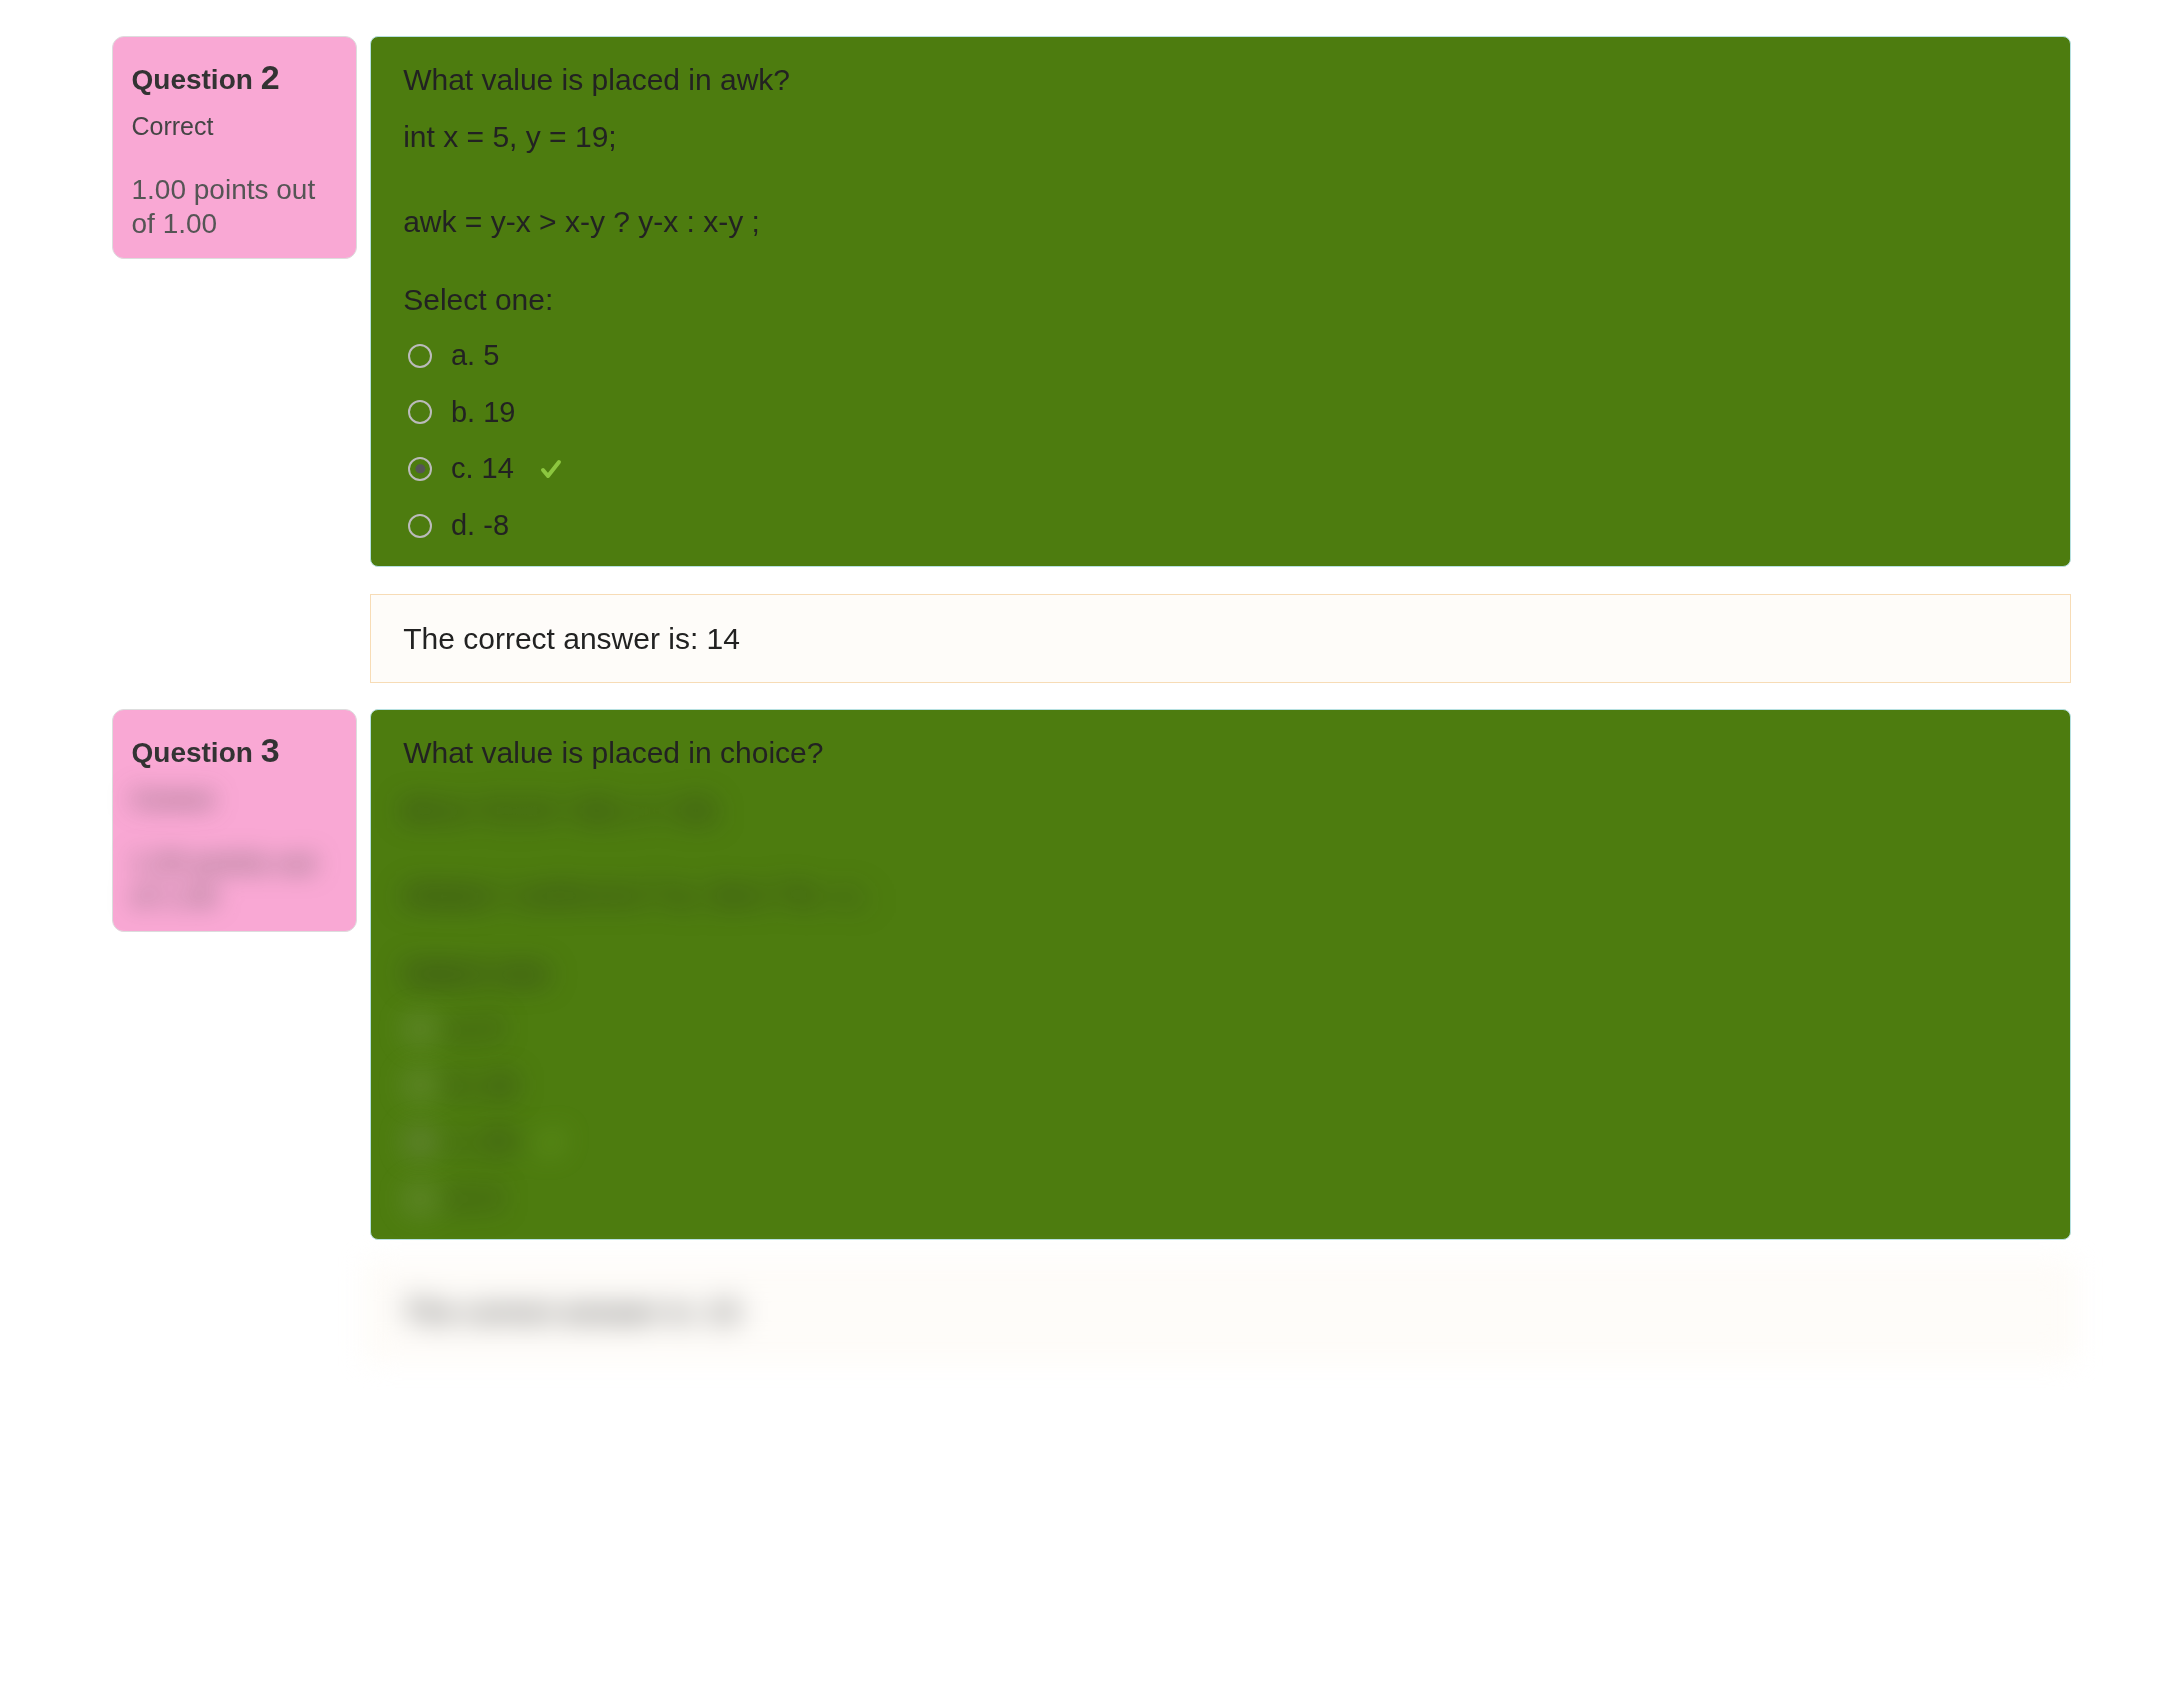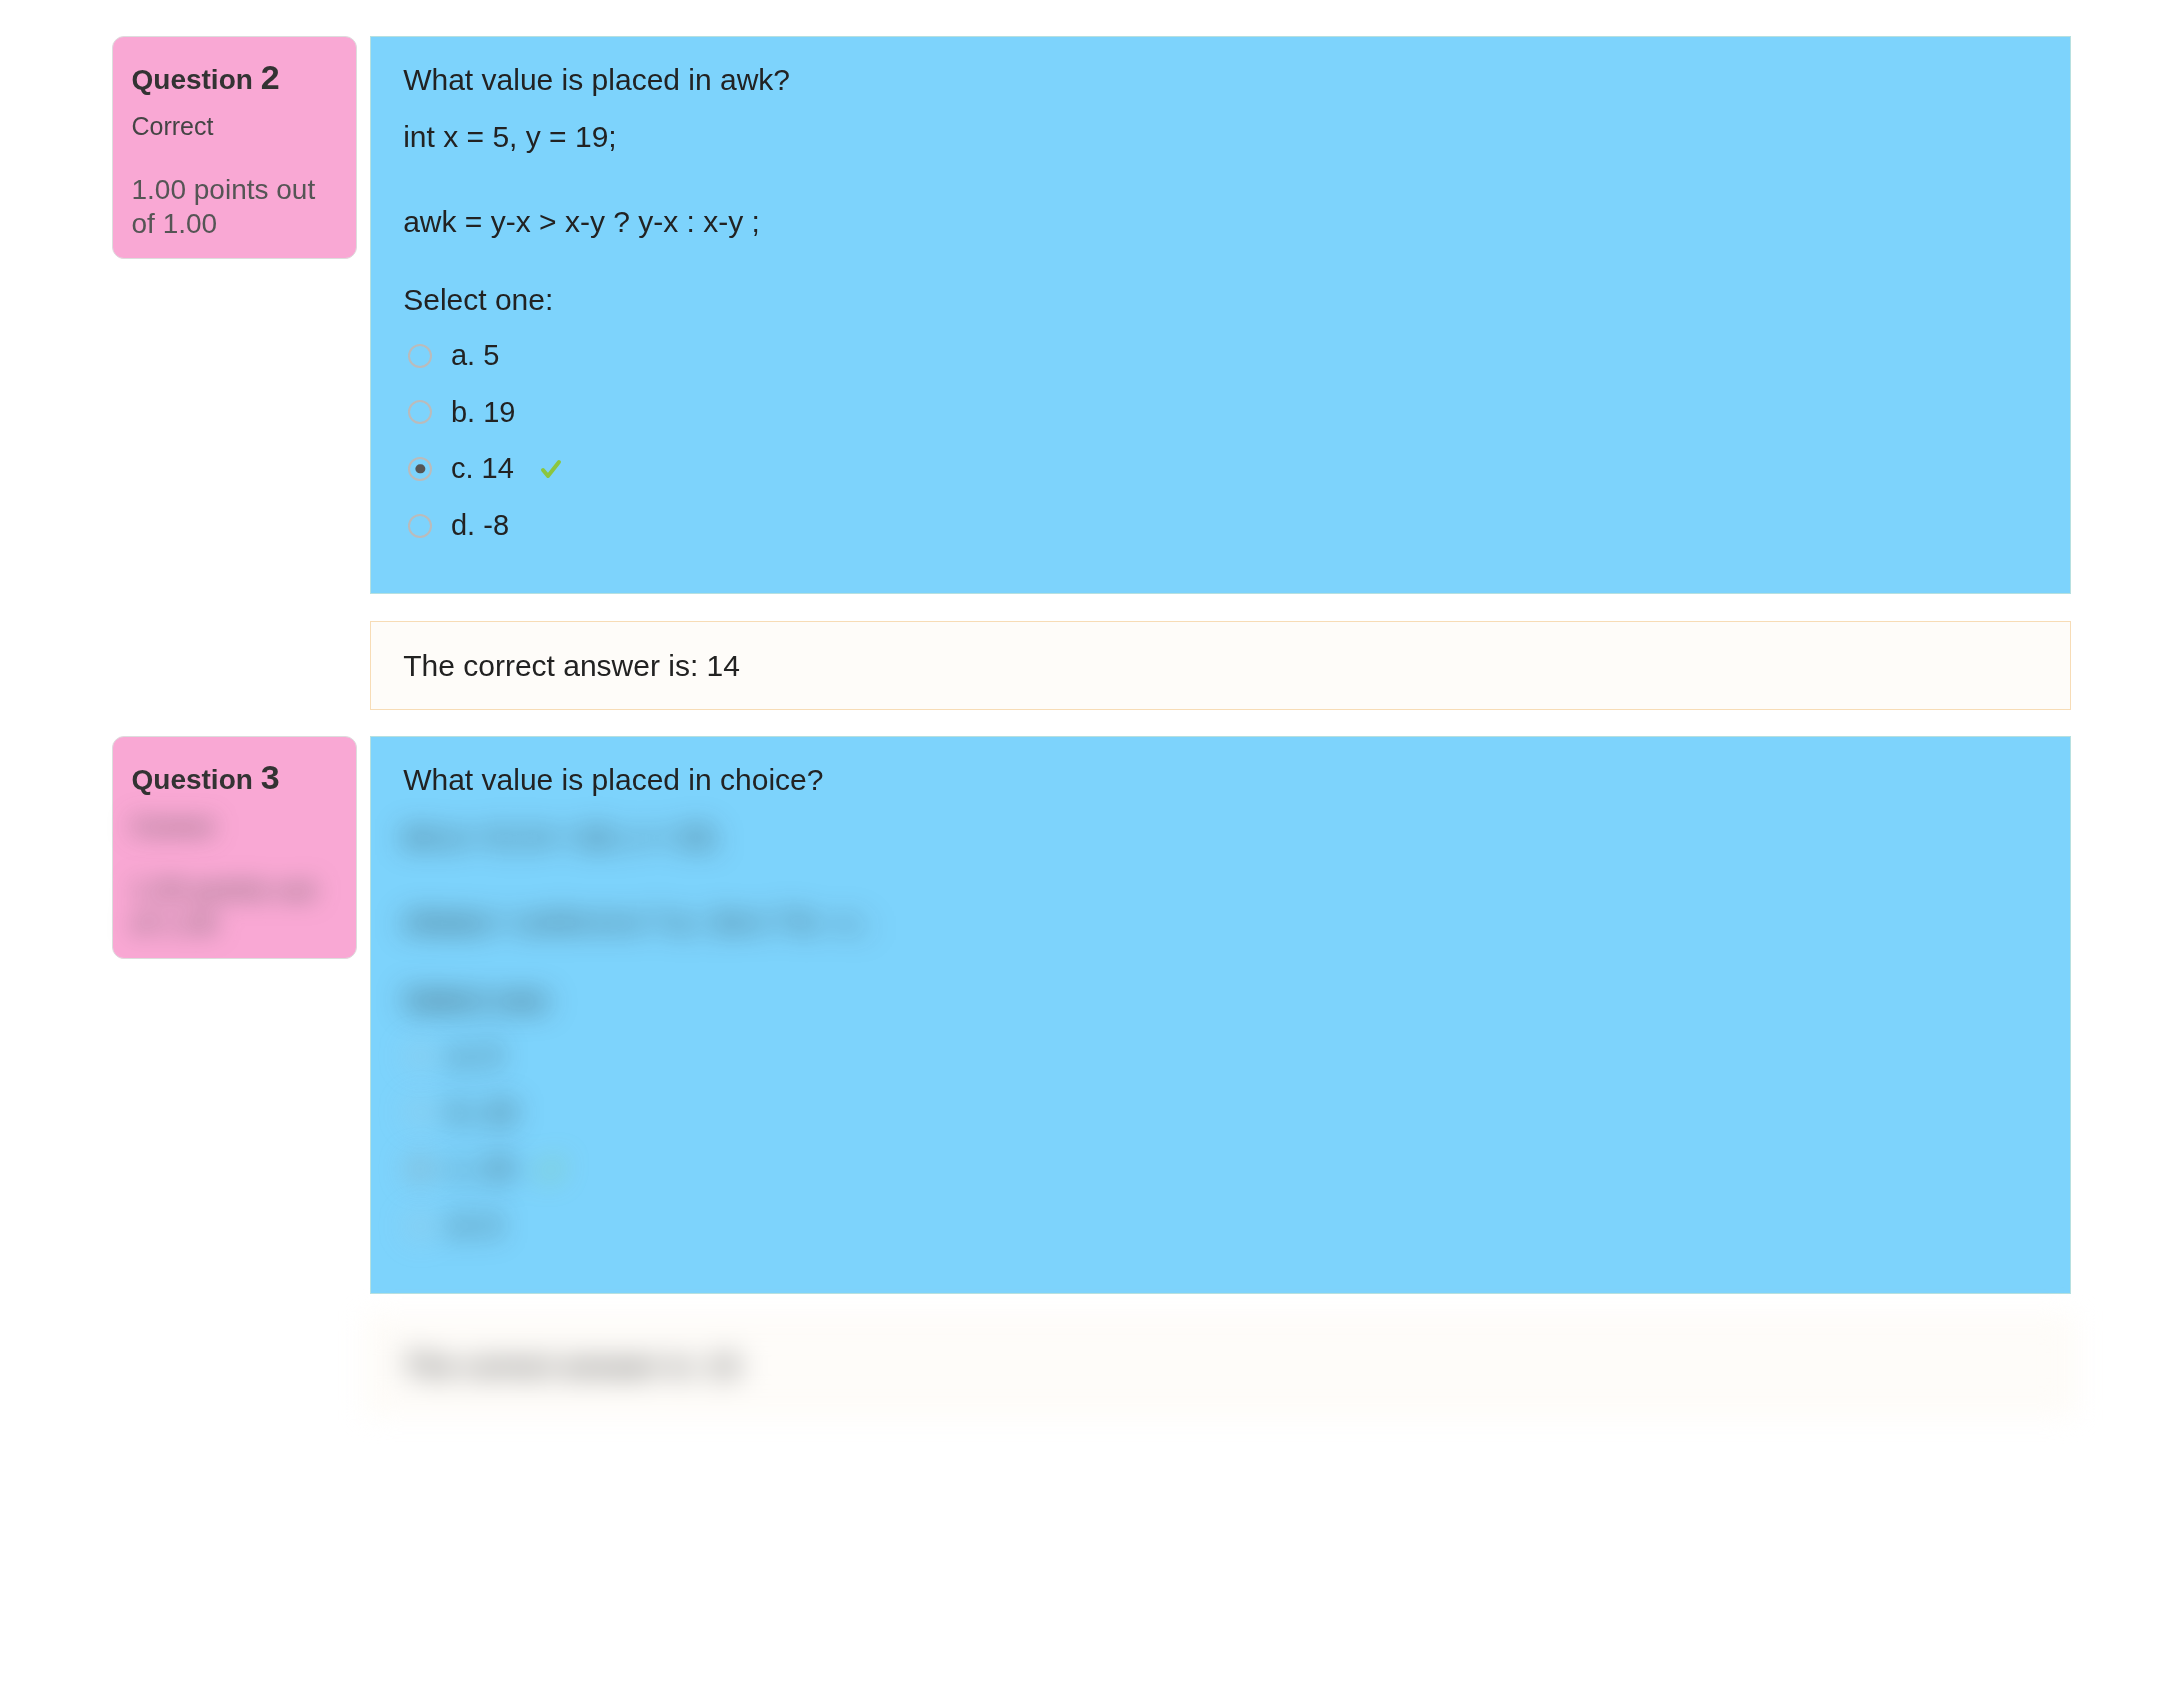--- a/index.html
+++ b/index.html
@@ -48,23 +48,23 @@
     margin-top: 28px;
   }
   .content-col {
     flex: 1;
     display: flex;
     flex-direction: column;
     gap: 26.5px;
   }
   .q-box {
     border: 1.3px solid #b6e0e0;
-    border-radius: 0;
-    padding: 20px 32px 39px 32px;
-    background: #7dd3fc;
+    border-radius: 8px;
+    padding: 20px 32px 12px 32px;
+    background: #4d7c0f;
   }
   .q-prompt {
     font-size: 30px;
     color: #222;
     margin-bottom: 12px;
   }
   .q-code {
     font-size: 30px;
     color: #222;
     margin-bottom: 5.3px;

